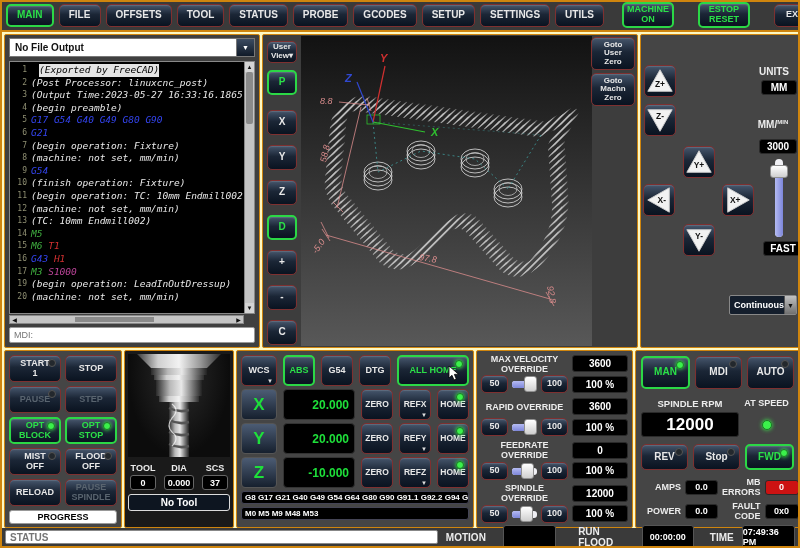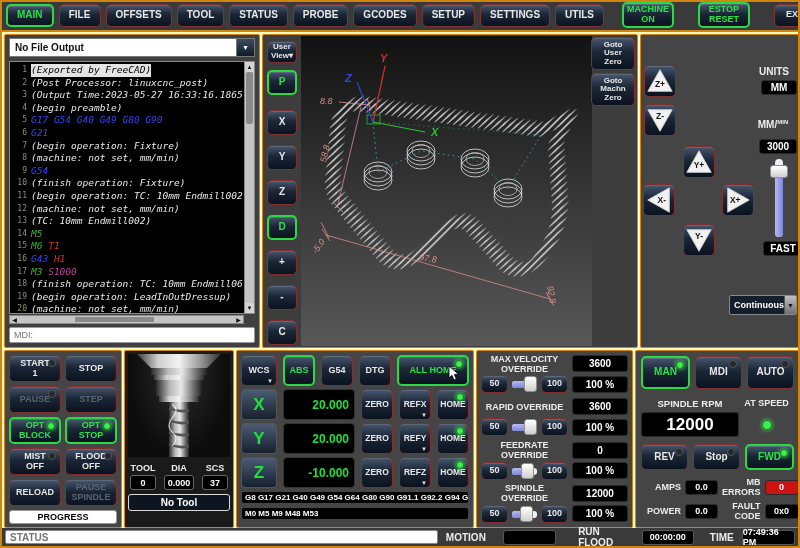--- a/index.html
+++ b/index.html
@@ -41,21 +41,21 @@
   .file-combo .txt { flex:1; font-size:10px; font-weight:bold; color:#111; padding-left:5px; }
   .file-combo .arr { width:18px; height:100%; background:linear-gradient(180deg,#3c4c62,#101a28);
                      color:#fff; border-left:1px solid #777; }
   .code-view { position:absolute; left:4px; top:26px; right:4px; bottom:33px; background:#000;
                border:1px solid #888; overflow:hidden; padding-top:2px; }
   .cline { display:flex; white-space:pre; font-family:"DejaVu Sans Mono",monospace;
            font-style:italic; font-size:9.5px; line-height:12.6px; }
   .lnum { width:17px; text-align:right; margin-right:4px; color:#8f8f72; font-size:8px; font-style:normal; flex:none; }
   .seg.comment { color:#e8e8e8; } .seg.gcode { color:#3344ee; } .seg.mcode { color:#3fae3f; }
   .seg.tcode { color:#d03030; } .seg.scode { color:#bb4499; }
-  .seg.sel { background:#e4e4e4; color:#000; }
+  .seg.sel { background:#e4e4e4; color:#000;margin-left:8px; }
   .vscroll { position:absolute; right:0; top:0; bottom:0; width:10px; background:#c4c4c4; border-left:1px solid #888; }
   .vscroll .arrow { height:10px; display:flex; align-items:center; justify-content:center; font-size:6px; color:#111; background:#d4d4d4; }
   .vscroll .arrow.down { position:absolute; bottom:0; left:0; right:0; }
   .vscroll .thumb { position:absolute; top:10px; left:1px; right:1px; height:52px; background:#8a8a8a; border-radius:2px; }
   .hscroll { position:absolute; left:4px; right:15px; bottom:23px; height:9px; background:#c4c4c4; border:1px solid #888; }
   .hscroll .thumb { position:absolute; left:28%; width:34%; top:1px; bottom:1px; background:#8a8a8a; }
   .hscroll .arrow { position:absolute; top:0; bottom:0; width:9px; display:flex; align-items:center; justify-content:center; font-size:6px; color:#111; }
   .hscroll .arrow.left { left:0; } .hscroll .arrow.right { right:0; }
   .mdi-input { position:absolute; left:4px; bottom:4px; right:4px; height:16px; background:#fff;
                border:1px solid #999; border-radius:2px; font-size:9px; color:#9aa4ae; padding-left:4px; width:calc(100% - 8px); }
@@ -160,21 +160,21 @@
   .stats .lbl { font-size:9px; text-align:right; }
   .stats .disp { height:15px; font-size:9px; }
   .stats .disp.alert { background:#cc1212; }
 
   
   .statusbar { position:absolute; left:0; bottom:0; width:796px; height:18px; background:#3a3a3a;
                display:flex; align-items:center; padding:0 3px; gap:8px; }
   .status-input { width:464px; height:14px; background:#fff; border:1px solid #888; border-radius:2px;
                   font-size:10px; font-weight:bold; color:#8d969e; padding-left:4px; }
   .sb-lbl { font-size:10px; }
-  .sb-disp { height:15px; font-size:9px; border:1px solid #555; }
+  .sb-disp { height:24px; font-size:9px; border:1px solid #555; }
   .sb-motion { width:57px; margin-left:9px; }
   .sb-run { width:56px; } .sb-time { width:57px; }
 </style>
 </head>
 <body>
 
 <div class="window">
 
   <div class="topbar">
     <div class="menu">
@@ -215,21 +215,20 @@
           <div class="cline"><span class="lnum">8</span><span class="seg comment">(machine: not set, mm/min)</span></div>
           <div class="cline"><span class="lnum">9</span><span class="seg gcode">G54</span></div>
           <div class="cline"><span class="lnum">10</span><span class="seg comment">(finish operation: Fixture)</span></div>
           <div class="cline"><span class="lnum">11</span><span class="seg comment">(begin operation: TC: 10mm Endmill002</span></div>
           <div class="cline"><span class="lnum">12</span><span class="seg comment">(machine: not set, mm/min)</span></div>
           <div class="cline"><span class="lnum">13</span><span class="seg comment">(TC: 10mm Endmill002)</span></div>
           <div class="cline"><span class="lnum">14</span><span class="seg mcode">M5</span></div>
           <div class="cline"><span class="lnum">15</span><span class="seg mcode">M6 </span><span class="seg tcode">T1</span></div>
           <div class="cline"><span class="lnum">16</span><span class="seg gcode">G43 </span><span class="seg tcode">H1</span></div>
           <div class="cline"><span class="lnum">17</span><span class="seg mcode">M3 </span><span class="seg scode">S1000</span></div>
-          <div class="cline"><span class="lnum">18</span><span class="seg comment">(finish operation: TC: 10mm Endmill06</span></div>
           <div class="cline"><span class="lnum">19</span><span class="seg comment">(begin operation: LeadInOutDressup)</span></div>
           <div class="cline"><span class="lnum">20</span><span class="seg comment">(machine: not set, mm/min)</span></div>
         </div>
       <div class="vscroll">
         <div class="arrow">▲</div>
         <div class="thumb"></div>
         <div class="arrow down">▼</div>
       </div>
     </div>
     <div class="hscroll">

